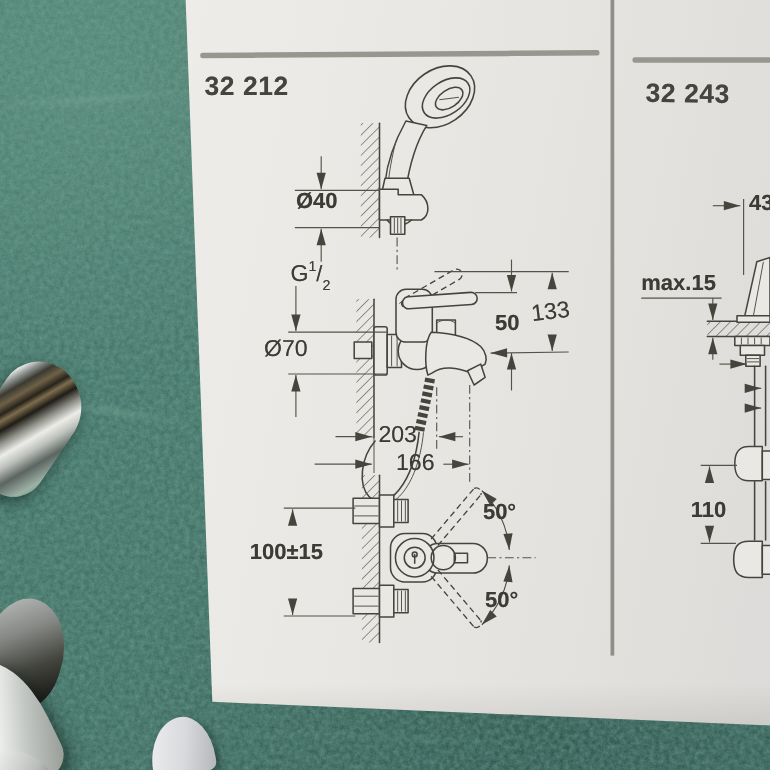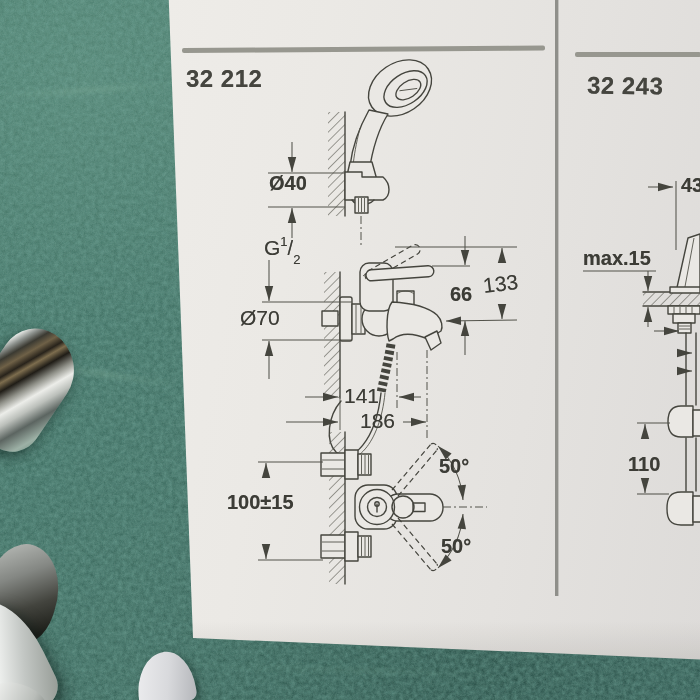--- a/index.html
+++ b/index.html
@@ -294,24 +294,24 @@
     <div class="lbl title" style="left:186px;top:67px">32 212</div>
     <div class="lbl title rot-t2" style="left:587px;top:74px">32 243</div>
 
     <div class="lbl fs20" style="left:269px;top:173px">Ø40</div>
 
     <div class="lbl g12" style="left:264px;top:236px">
       <span>G</span><sup>1</sup><span class="fs">/</span><sub>2</sub>
     </div>
 
     <div class="lbl" style="left:240px;top:307px">Ø70</div>
-    <div class="lbl fs20" style="left:450px;top:284px">66</div>
+    <div class="lbl fs20" style="left:450px;top:284px">50</div>
     <div class="lbl rot-133" style="left:483px;top:273px">133</div>
-    <div class="lbl" style="left:344px;top:385px">141</div>
-    <div class="lbl" style="left:360px;top:410px">186</div>
+    <div class="lbl" style="left:344px;top:385px">203</div>
+    <div class="lbl" style="left:360px;top:410px">166</div>
     <div class="lbl fs20" style="left:227px;top:492px">100±15</div>
     <div class="lbl fs20" style="left:439px;top:456px">50°</div>
     <div class="lbl fs20" style="left:441px;top:536px">50°</div>
 
     <div class="lbl fs20" style="left:681px;top:175px">43</div>
     <div class="lbl fs20" style="left:583px;top:248px">max.15</div>
     <div class="lbl fs20" style="left:628px;top:454px">110</div>
 
    </div>
   </div>

